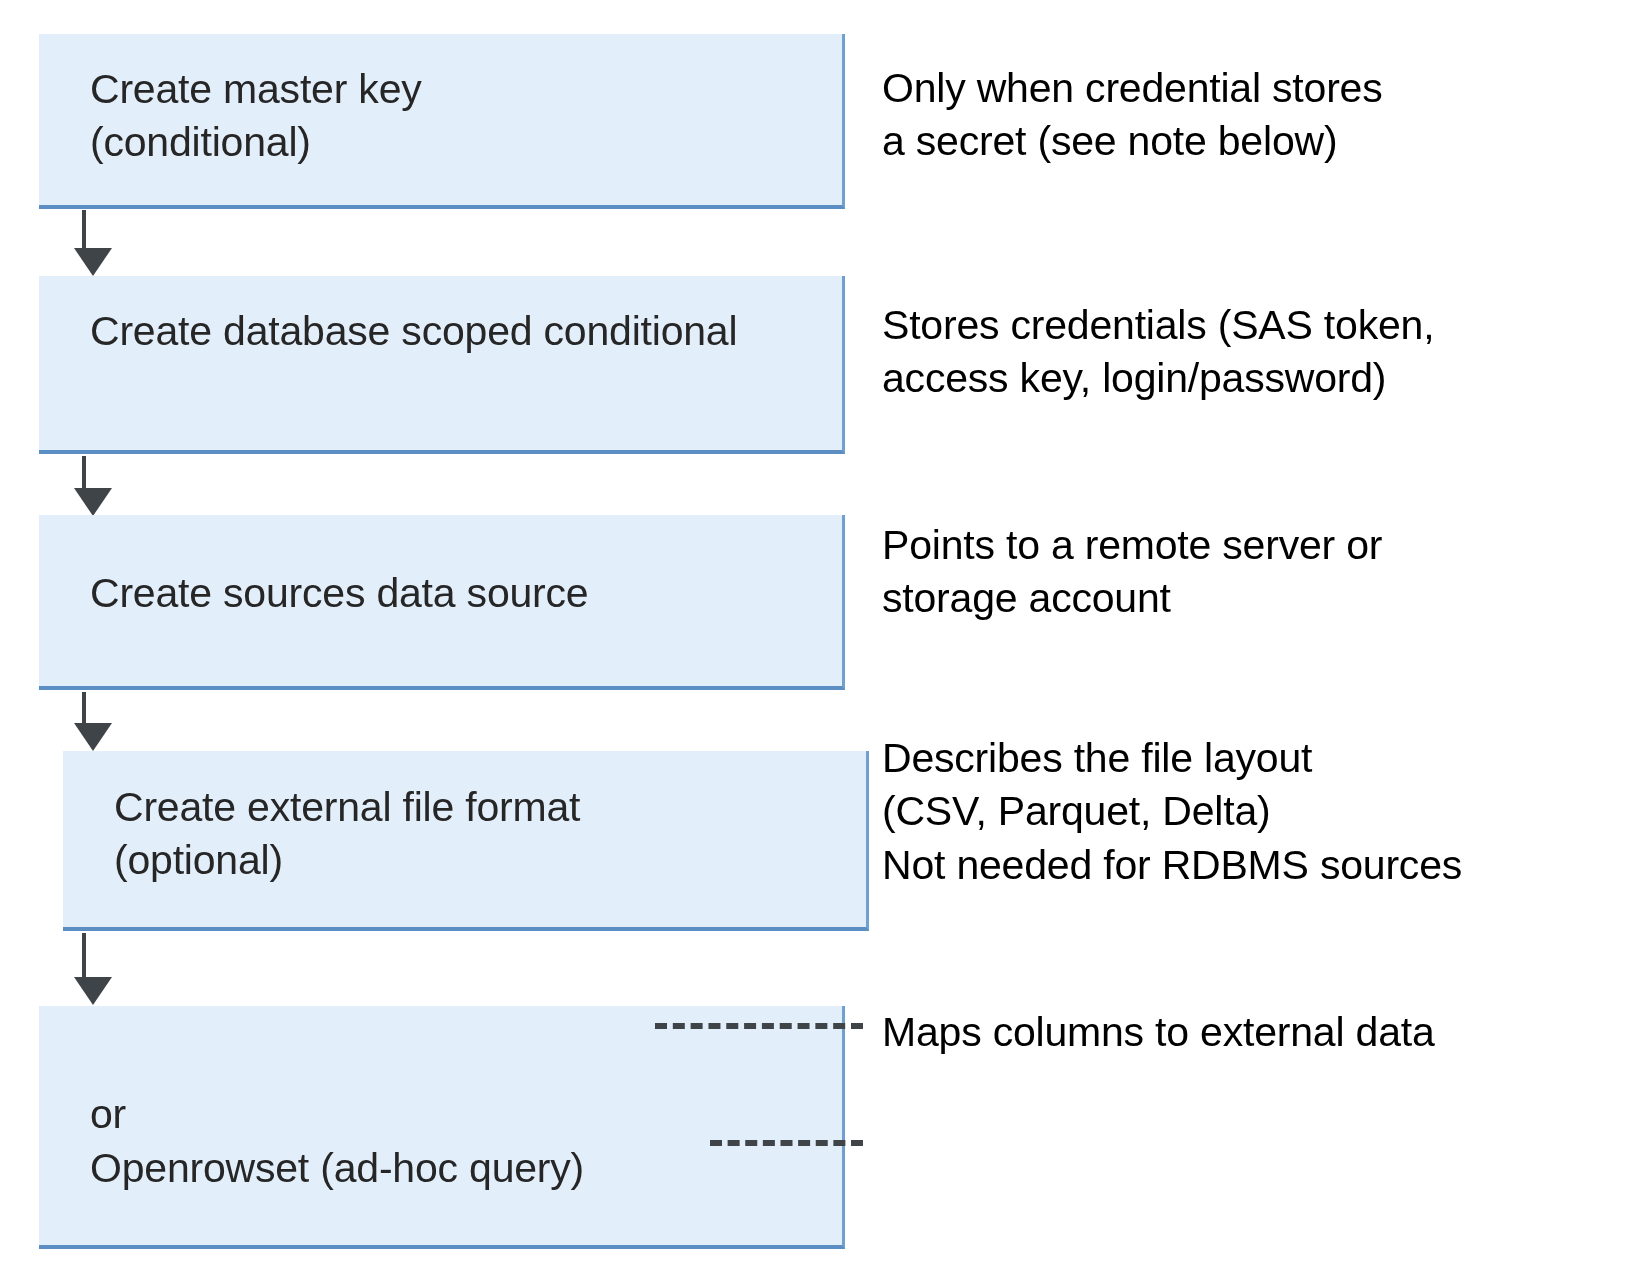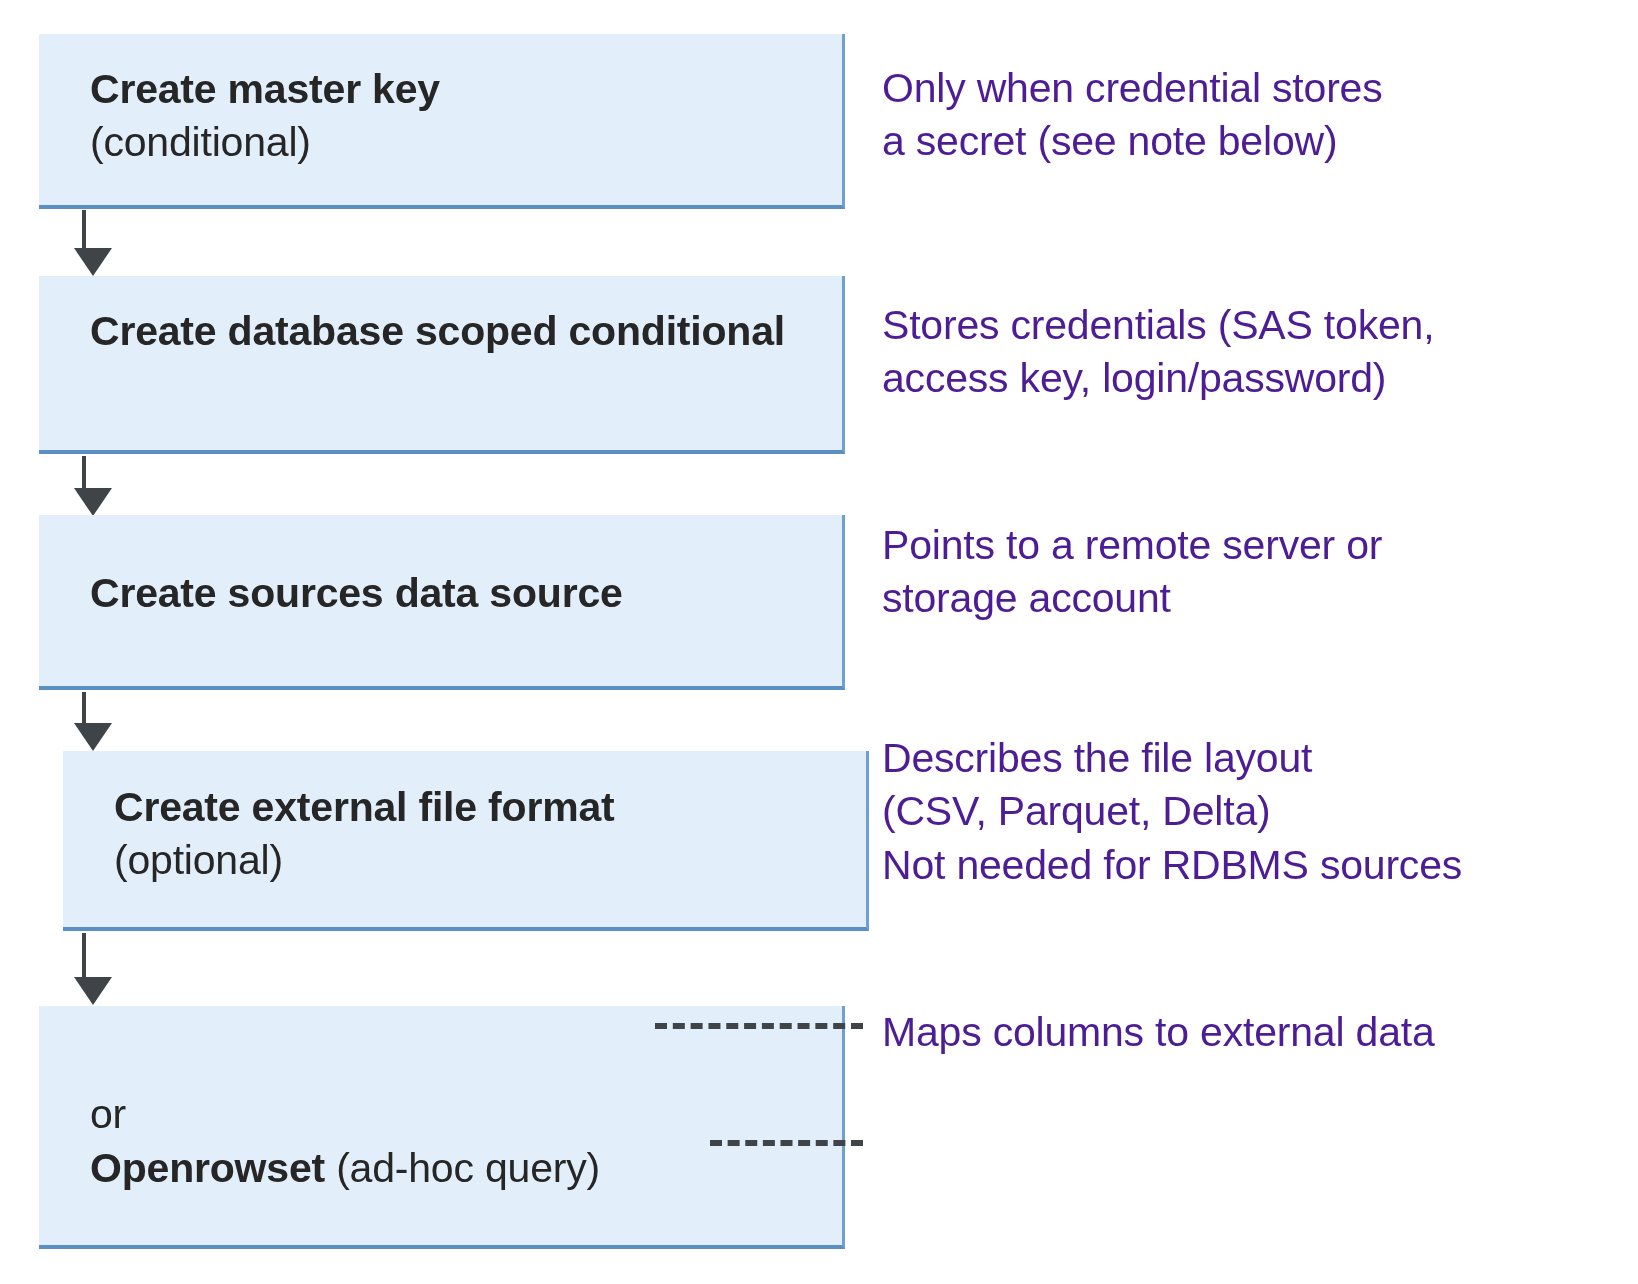--- a/index.html
+++ b/index.html
@@ -34,21 +34,21 @@
   .box-text {
     position: absolute;
     left: 51px;
     right: 8px;
     font-size: 41px;
     line-height: 1.30;
     letter-spacing: -0.2px;
     color: #262626;
   }
   .box-text .strong {
-    font-weight: bold;
+    font-weight: normal;
   }
   .box-text .light {
     font-weight: normal;
   }
 
   
   #box-1 { top: 34px;   height: 175px; }
   #box-1 .box-text { top: 29px; }
 
   #box-2 { top: 276px;  height: 178px; }
@@ -112,21 +112,21 @@
   #leader-table  { left: 655px; top: 1023px; width: 208px; }
   #leader-openrowset { left: 710px; top: 1140px; width: 153px; }
 
   
   .note {
     position: absolute;
     left: 882px;
     font-size: 41px;
     line-height: 1.30;
     letter-spacing: -0.2px;
-    color: #4c1d95;
+    color: #000000;
     white-space: pre-line;
   }
   #note-1 { top: 62px; }
   #note-2 { top: 299px; }
   #note-3 { top: 519px; }
   #note-4 { top: 732px; }
   #note-5 { top: 1000px; margin-top: 6px; }
   #note-6 { top: 1117px; }
 </style>
 </head>

